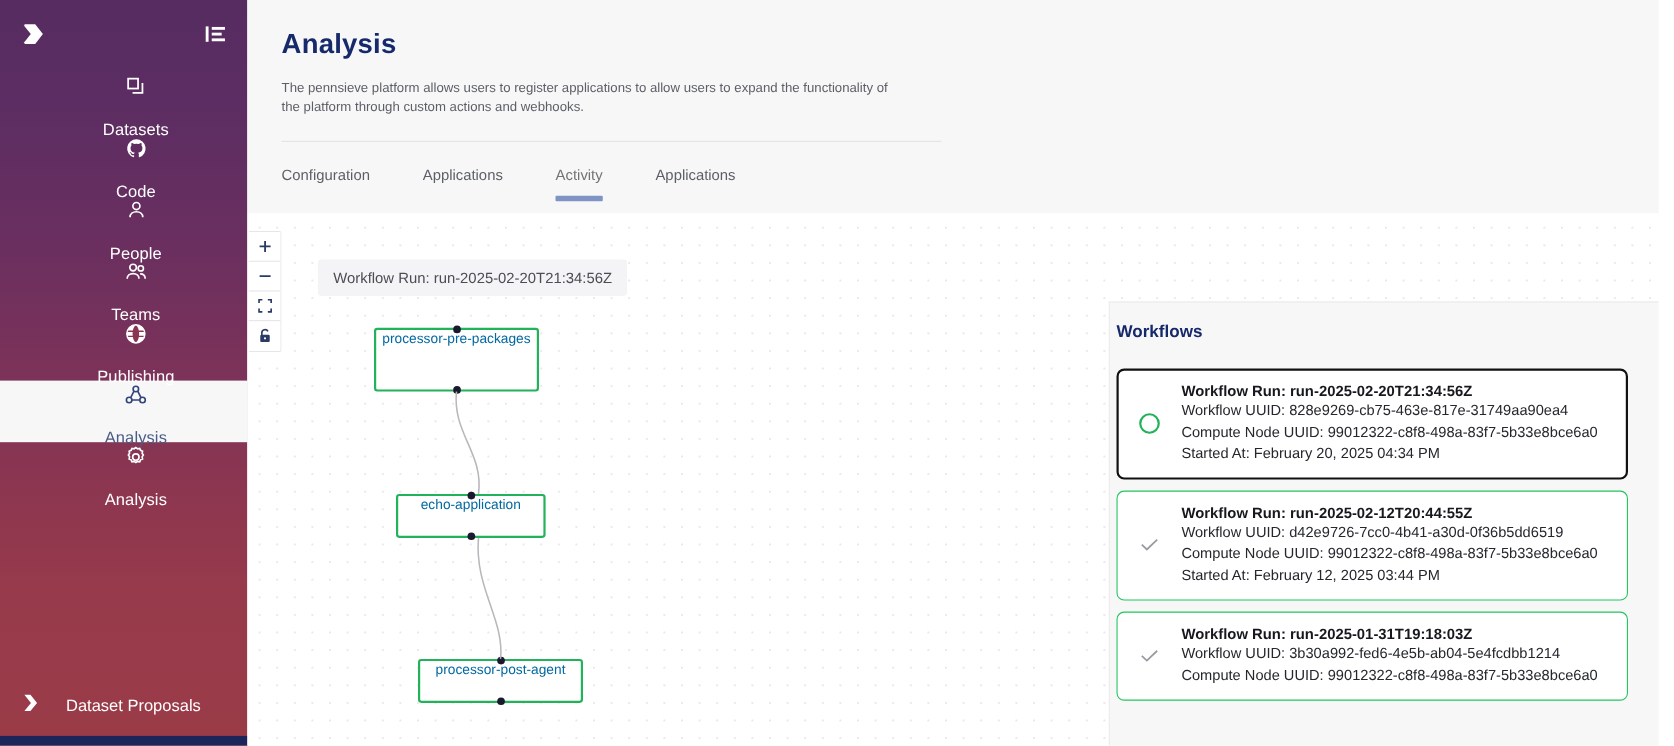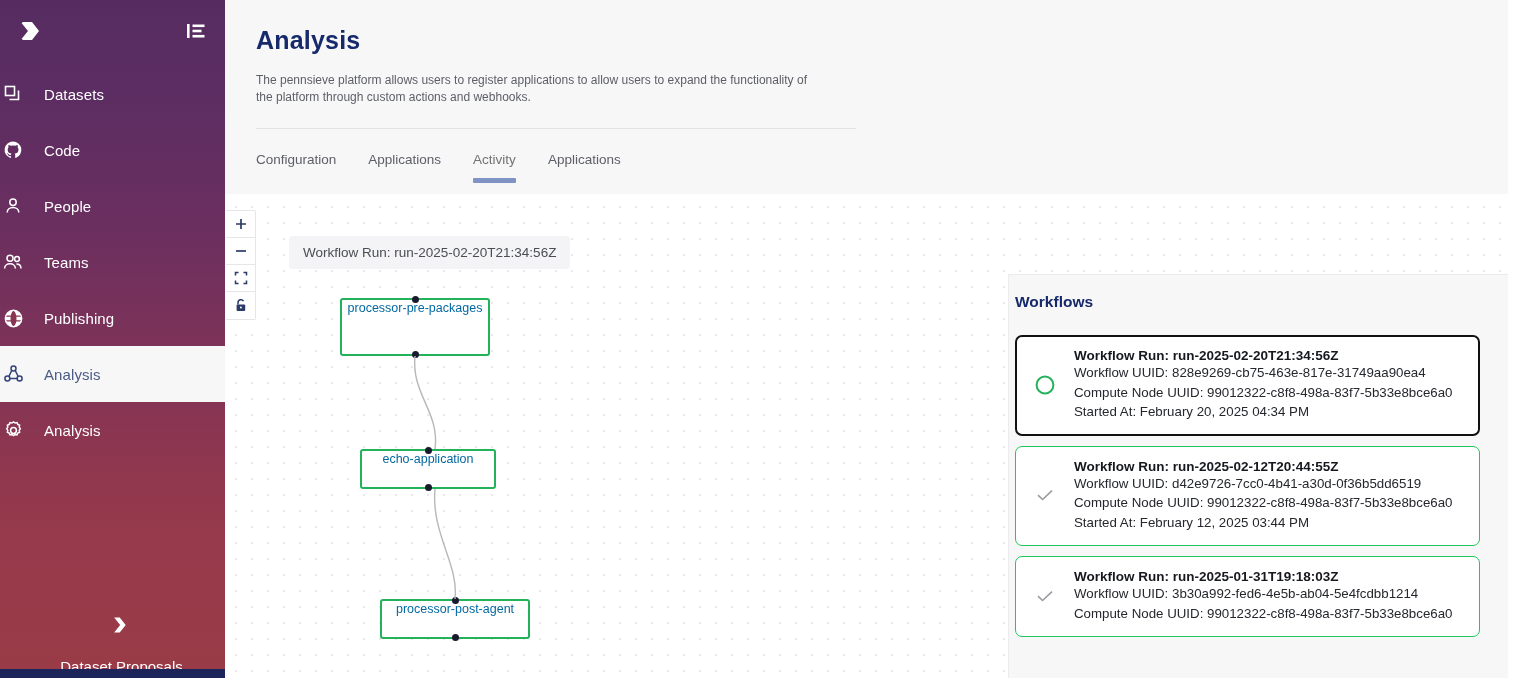--- a/index.html
+++ b/index.html
@@ -21,45 +21,45 @@
   #sidebar-top {
     height: 62px; display: flex; align-items: center;
     padding: 0 18px 0 16px; justify-content: space-between;
   }
   .brand-logo { width: 28px; height: 28px; display:flex; align-items:center; justify-content:center; }
   #collapse-btn { width: 22px; height: 22px; display:flex; align-items:center; justify-content:center; cursor:pointer; }
 
   .nav-list { margin-top: 4px; }
   .nav-item {
     height: 56px; display: flex; align-items: center;
-    padding-left: 0; gap: 18px; cursor: pointer;
-    font-size: 15px; color: #ffffff; letter-spacing: .1px;
+    padding-left: 22px; gap: 18px; cursor: pointer;
+    font-size: 15px; color: #ffffff; letter-spacing: .1px; flex-direction: column;
   }
   .nav-item .nav-icon { width: 26px; height: 26px; display:flex; align-items:center; justify-content:center; flex: 0 0 26px; }
   .nav-item.active { background: #f7f7f8; color: #4a5b84; }
   .nav-item.active .nav-icon svg { stroke: #33447a; }
   .nav-spacer { flex: 1 1 auto; }
   #dataset-proposals {
     height: 56px; display:flex; align-items:center; gap: 18px;
-    padding-left: 18px; cursor: pointer; font-size: 15px; flex-direction: column;
+    padding-left: 18px; cursor: pointer; font-size: 15px;
   }
   #bottom-bar { height: 9px; background: #1b2559; width: 225px; }
 
   
   #main { position: absolute; left: 225px; top: 0; width: 1297px; height: 678px; background: #fff; }
   #header {
     position: absolute; left: 0; top: 0; width: 1283px; height: 194px;
     background: #f7f7f8; padding: 26px 0 0 31px;
   }
   #page-title { font-size: 25px; font-weight: bold; color: #16296b; letter-spacing: .2px; }
   #page-desc {
     margin-top: 17px; font-size: 12px; color: #5d5f67; line-height: 1.45; max-width: 560px;
   }
   #header-divider { margin-top: 21px; width: 600px; height: 1px; background: #e2e3e6; }
-  #tabs { display: flex; gap: 32px; margin-top: 23px; }
+  #tabs { display: flex; gap: 48px; margin-top: 23px; }
   .tab {
     font-size: 13.5px; color: #5d5f67; cursor: pointer; padding-bottom: 16px; position: relative;
   }
   .tab.active { color: #737373; text-align: center; }
   .tab.active::after {
     content:""; position:absolute; left: 0; right: 0; bottom: 0; height: 5px; background: #7f93c4; border-radius: 1px;
   }
 
   
   #canvas {

